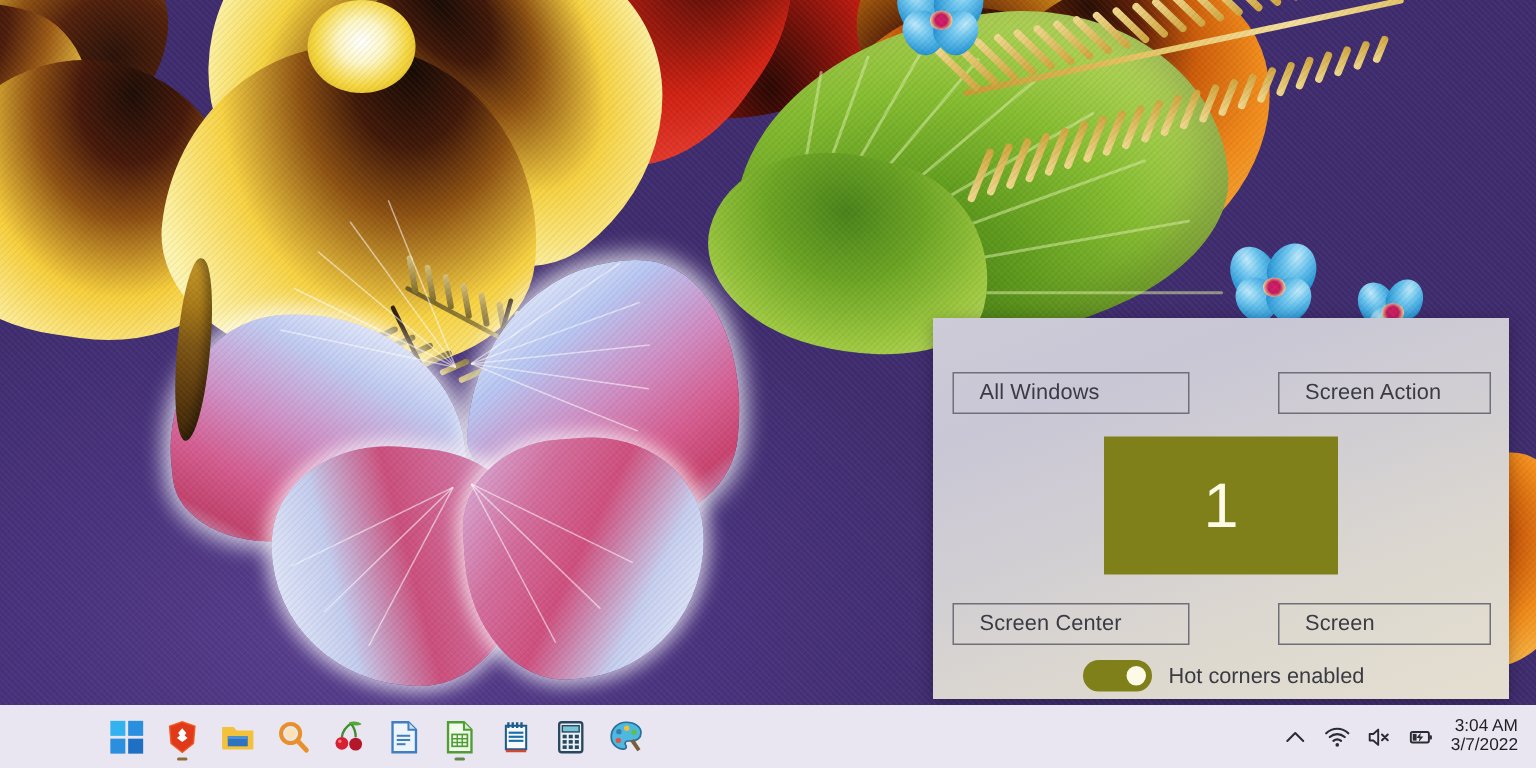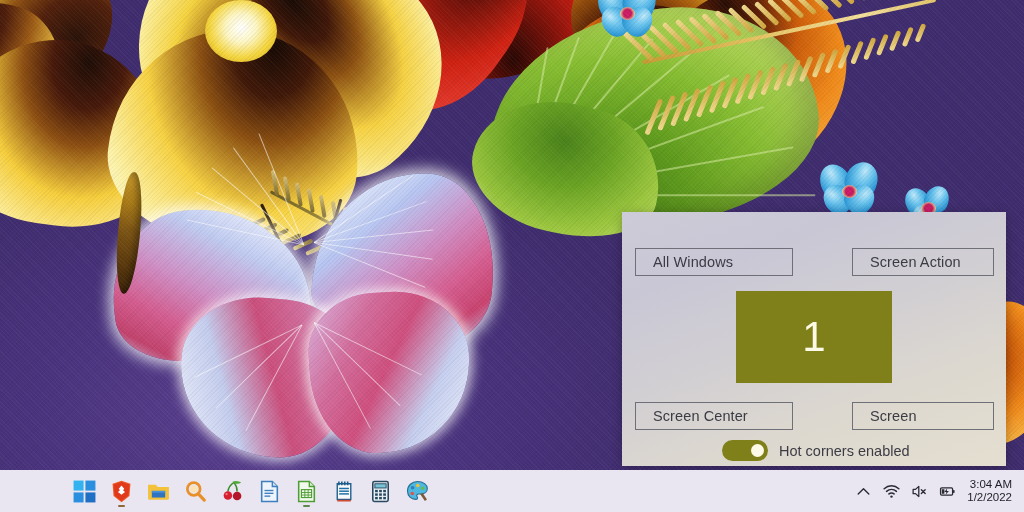--- a/index.html
+++ b/index.html
@@ -549,19 +549,19 @@
         <svg viewBox="0 0 24 24" width="17" height="17">
           <rect x="2.2" y="7" width="17" height="10" rx="1.6" fill="none" stroke="#2b2b33" stroke-width="1.8"></rect>
           <rect x="19.8" y="10" width="2.2" height="4" rx=".8" fill="#2b2b33"></rect>
           <path d="M11.6 7.6 L7.4 12.6 h3 L9.6 16.4 L14 11.2 h-3 Z" fill="#2b2b33"></path>
           <rect x="4" y="8.8" width="3.6" height="6.4" fill="#2b2b33"></rect>
         </svg>
       </div>
 
       <div id="clock">
         <div>3:04 AM</div>
-        <div>1/2/2022</div>
+        <div>3/7/2022</div>
       </div>
 
     </div>
   </div>
 
 </div>
 
 </body></html>

